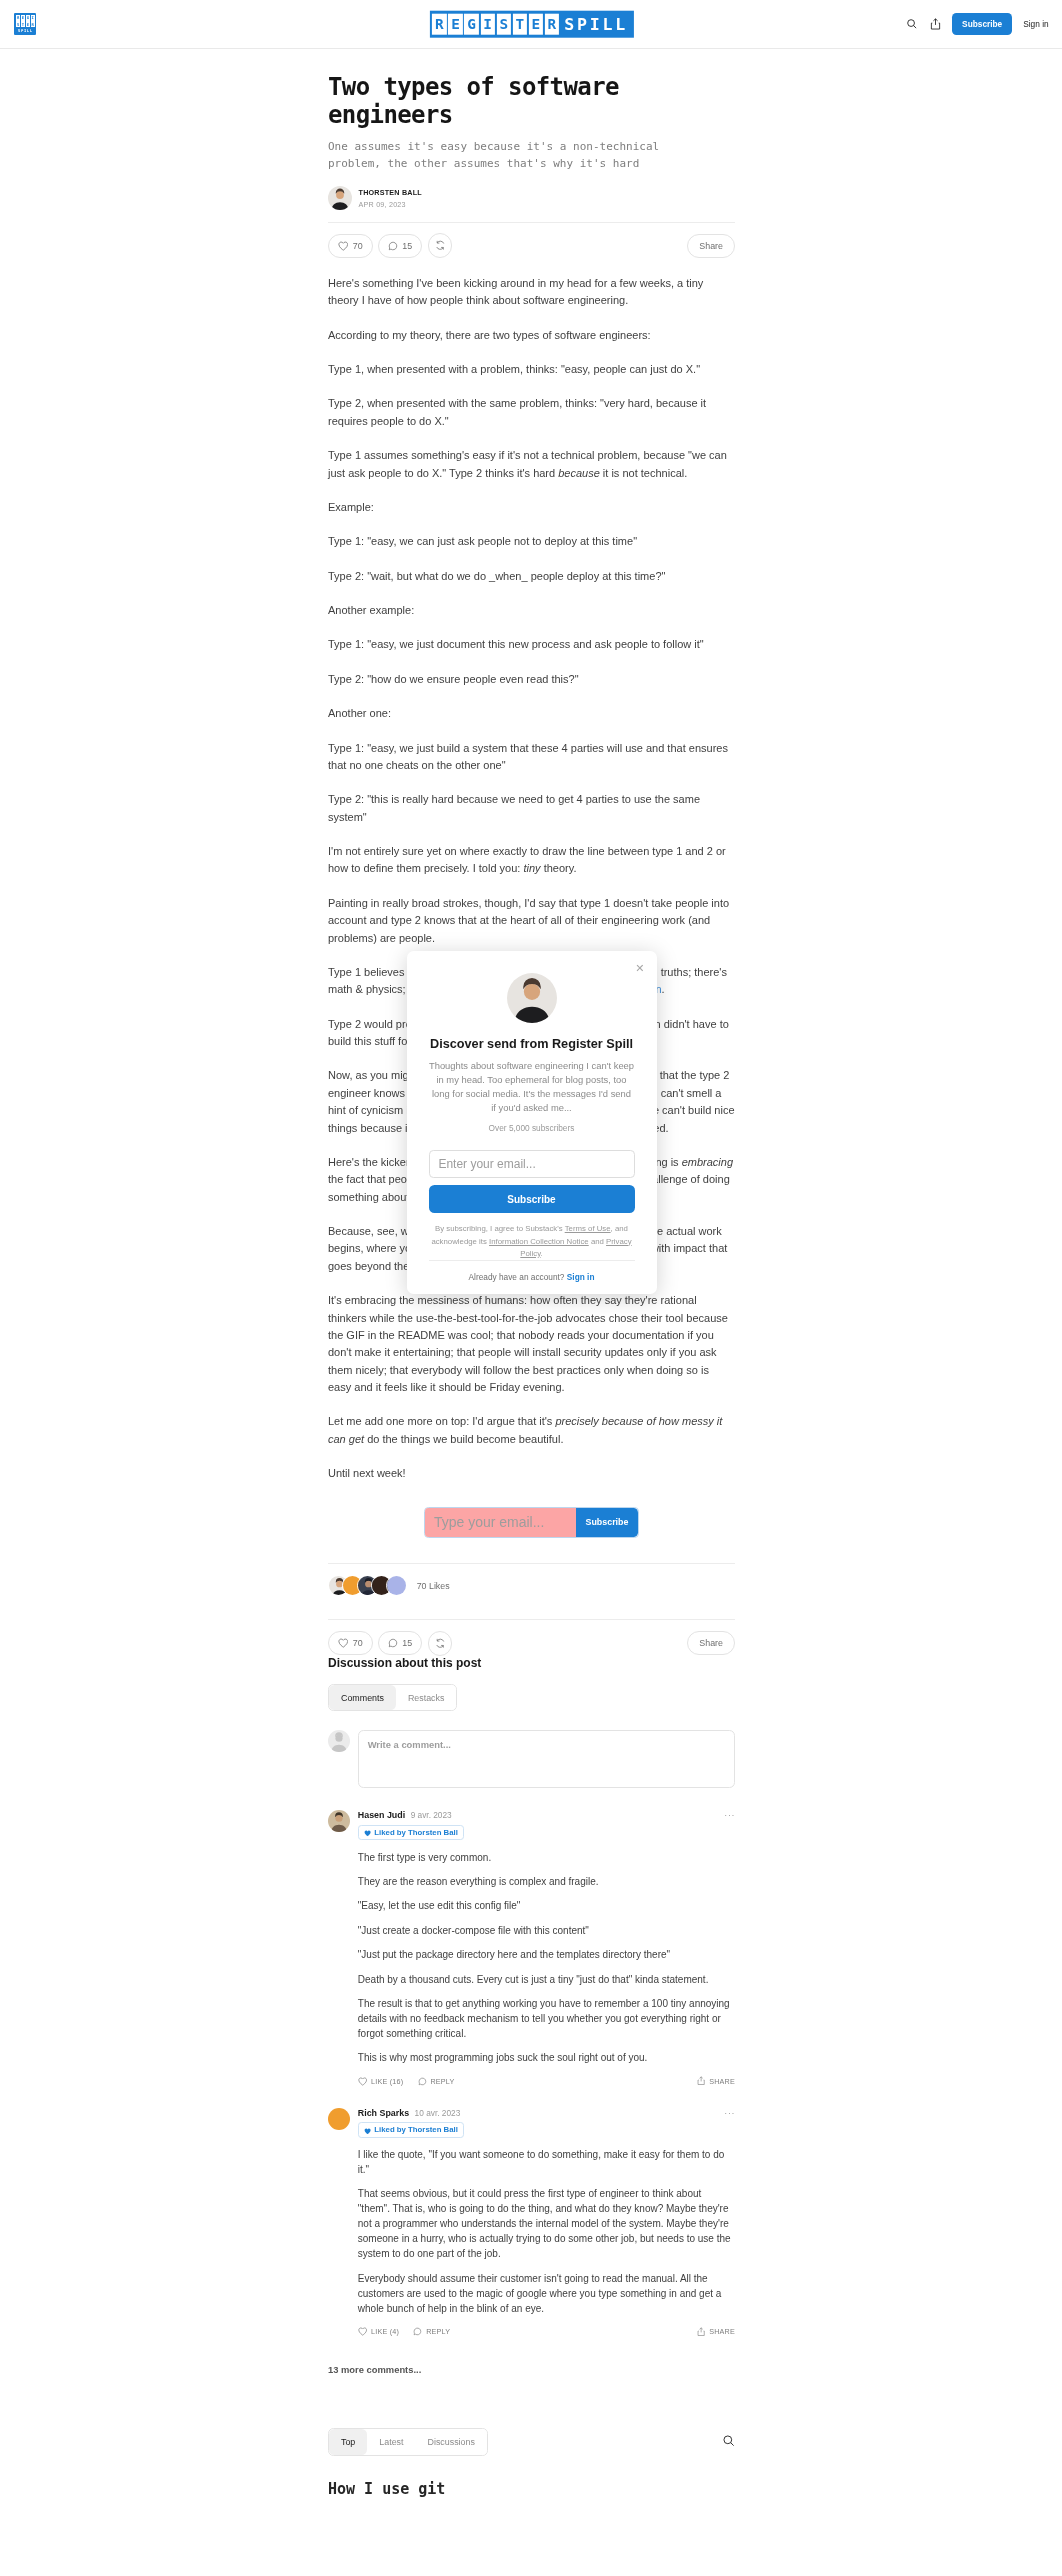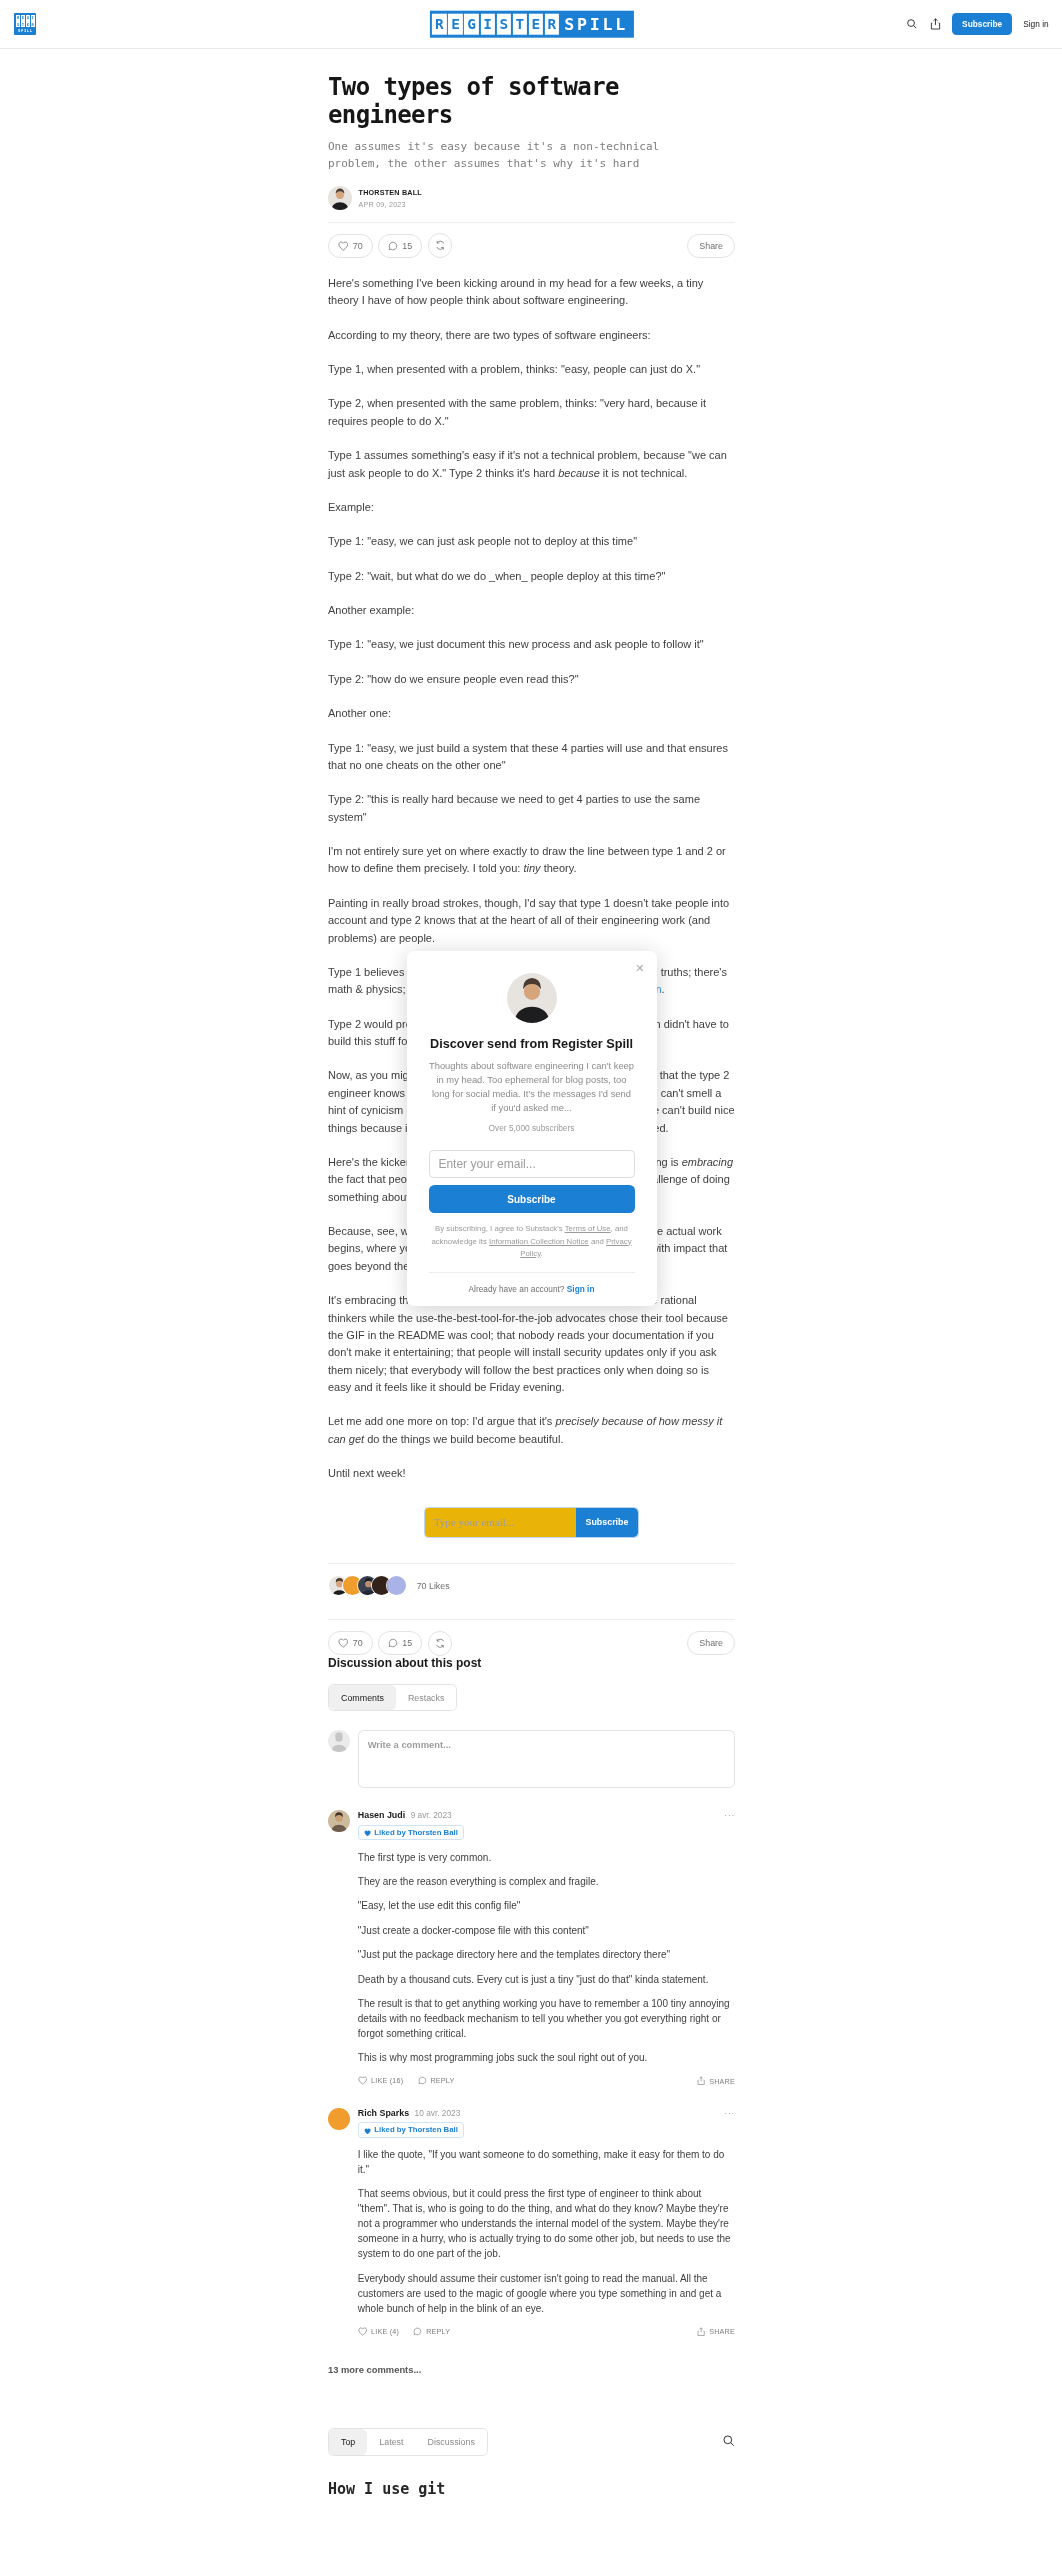--- a/index.html
+++ b/index.html
@@ -50,22 +50,22 @@
   .article { margin-top:15.5px; }
   .article p { font-size:11px; line-height:1.58; color:#404040; margin:17px 0; }
   .article p i { font-style:italic; }
   .article p a { color:#3e8ed8; text-decoration:none; cursor:pointer; }
 
   
   .inline-sub { text-align:center; margin:24px 0 5.5px; }
   .inline-sub .blurb { font-size:10.5px; color:#3f3f3f; line-height:1.55; }
   .subform { display:flex; justify-content:center; margin-top:12px; }
   .subform .wrap { display:flex; border:0.6px solid #bcd6ee; border-radius:4.4px; overflow:hidden; }
-  .subform input { width:151px; height:29px; border:none; outline:none; background:#eab308;
-                   padding:0 8.9px; font-size:11px; color:#3f3f3f; font-family:Liberation Serif, serif; }
+  .subform input { width:151px; height:29px; border:none; outline:none; background:#fca5a5;
+                   padding:0 8.9px; font-size:14px; color:#3f3f3f; font-family:Liberation Sans, sans-serif; }
   .subform input::placeholder { color:#9d9d9d; }
   .subform button { width:62px; height:29px; background:#1b7fd4; color:#fff; font-size:8.9px; font-weight:bold;
                     border:none; cursor:pointer; border-radius:0 4.4px 4.4px 0; }
 
   .likes-row { display:flex; align-items:center; gap:10px; padding:11px 0; }
   .stack { display:flex; }
   .stack .avatar { border:1.1px solid #fff; margin-left:-6.6px; }
   .stack .avatar:first-child { margin-left:0; }
   .likes-label { font-size:8.9px; color:#6f6f6f; }
 
@@ -79,21 +79,21 @@
                    font-size:9.4px; color:#9d9d9d; cursor:text; }
   .comment { display:flex; gap:7.8px; margin-top:22px; }
   .comment .bodycol { flex:1; }
   .c-head { display:flex; align-items:baseline; gap:5.5px; }
   .c-name { font-size:8.9px; font-weight:bold; color:#1a1a1a; }
   .c-date { font-size:8.3px; color:#9a9a9a; }
   .c-dots { margin-left:auto; color:#9a9a9a; font-size:8.9px; letter-spacing:0.6px; cursor:pointer; }
   .c-badge { display:inline-flex; align-items:flex-end; gap:3.3px; border:0.6px solid #cfe3f5; border-radius:3.3px;
              padding:2.2px 5px; color:#1b7fd4; font-size:7.8px; font-weight:bold; margin-top:4.4px; cursor:pointer; }
   .comment p { font-size:10px; line-height:1.5; color:#404040; margin-top:9.4px; }
-  .c-actions { display:flex; align-items:flex-start; gap:14.4px; margin-top:11px; color:#7d7d7d;
+  .c-actions { display:flex; align-items:flex-end; gap:14.4px; margin-top:11px; color:#7d7d7d;
                font-size:7.2px; letter-spacing:0.2px; }
   .c-act { display:flex; align-items:center; gap:3.9px; cursor:pointer; }
   .c-share { margin-left:auto; }
   .more-comments { font-size:9.4px; font-weight:bold; color:#555; margin-top:28px; cursor:pointer; }
 
   
   .arch { margin-top:53px; display:flex; align-items:center; }
   .arch .search { margin-left:auto; cursor:pointer; }
   .postitem { padding:16.6px 0 20px; }
   .p-title { font-family:"DejaVu Sans Mono",monospace; font-size:15px; font-weight:bold; color:#262626; cursor:pointer; }
@@ -106,21 +106,21 @@
   .m-title { font-size:12.7px; font-weight:bold; color:#1a1a1a; margin-top:12px; }
   .m-desc { font-size:9.4px; color:#8b8b8b; line-height:1.5; margin-top:7.8px; }
   .m-subs { font-size:8.3px; color:#9a9a9a; margin-top:7.8px; }
   .m-input { width:100%; height:28px; border:0.6px solid #ddd; border-radius:4.4px; padding:0 8.9px;
              font-size:12px; margin-top:16.6px; outline:none; font-family:"Liberation Sans",sans-serif; }
   .m-input::placeholder { color:#9d9d9d; }
   .m-btn { width:100%; height:28px; background:#1b7fd4; border:none; border-radius:5.5px; color:#fff;
            font-size:10px; font-weight:bold; margin-top:7.8px; cursor:pointer; }
   .m-legal { font-size:7.8px; color:#9a9a9a; line-height:1.55; margin-top:10px; }
   .m-legal a { color:#9a9a9a; text-decoration:underline; cursor:pointer; }
-  .m-signin { border-top:0.6px solid #ececec; margin-top:12px; padding-top:11px; font-size:8.3px; color:#6f6f6f; }
+  .m-signin { border-top:0.6px solid #ececec; margin-top:0; padding-top:11px; font-size:8.3px; color:#6f6f6f; }
   .m-signin a { color:#1b7fd4; text-decoration:none; font-weight:bold; cursor:pointer; }
 </style>
 </head>
 <body>
 
 <div class="topbar">
   <div class="minilogo">
     <div class="row">
         <span class="cell">R</span>
         <span class="cell">E</span>

